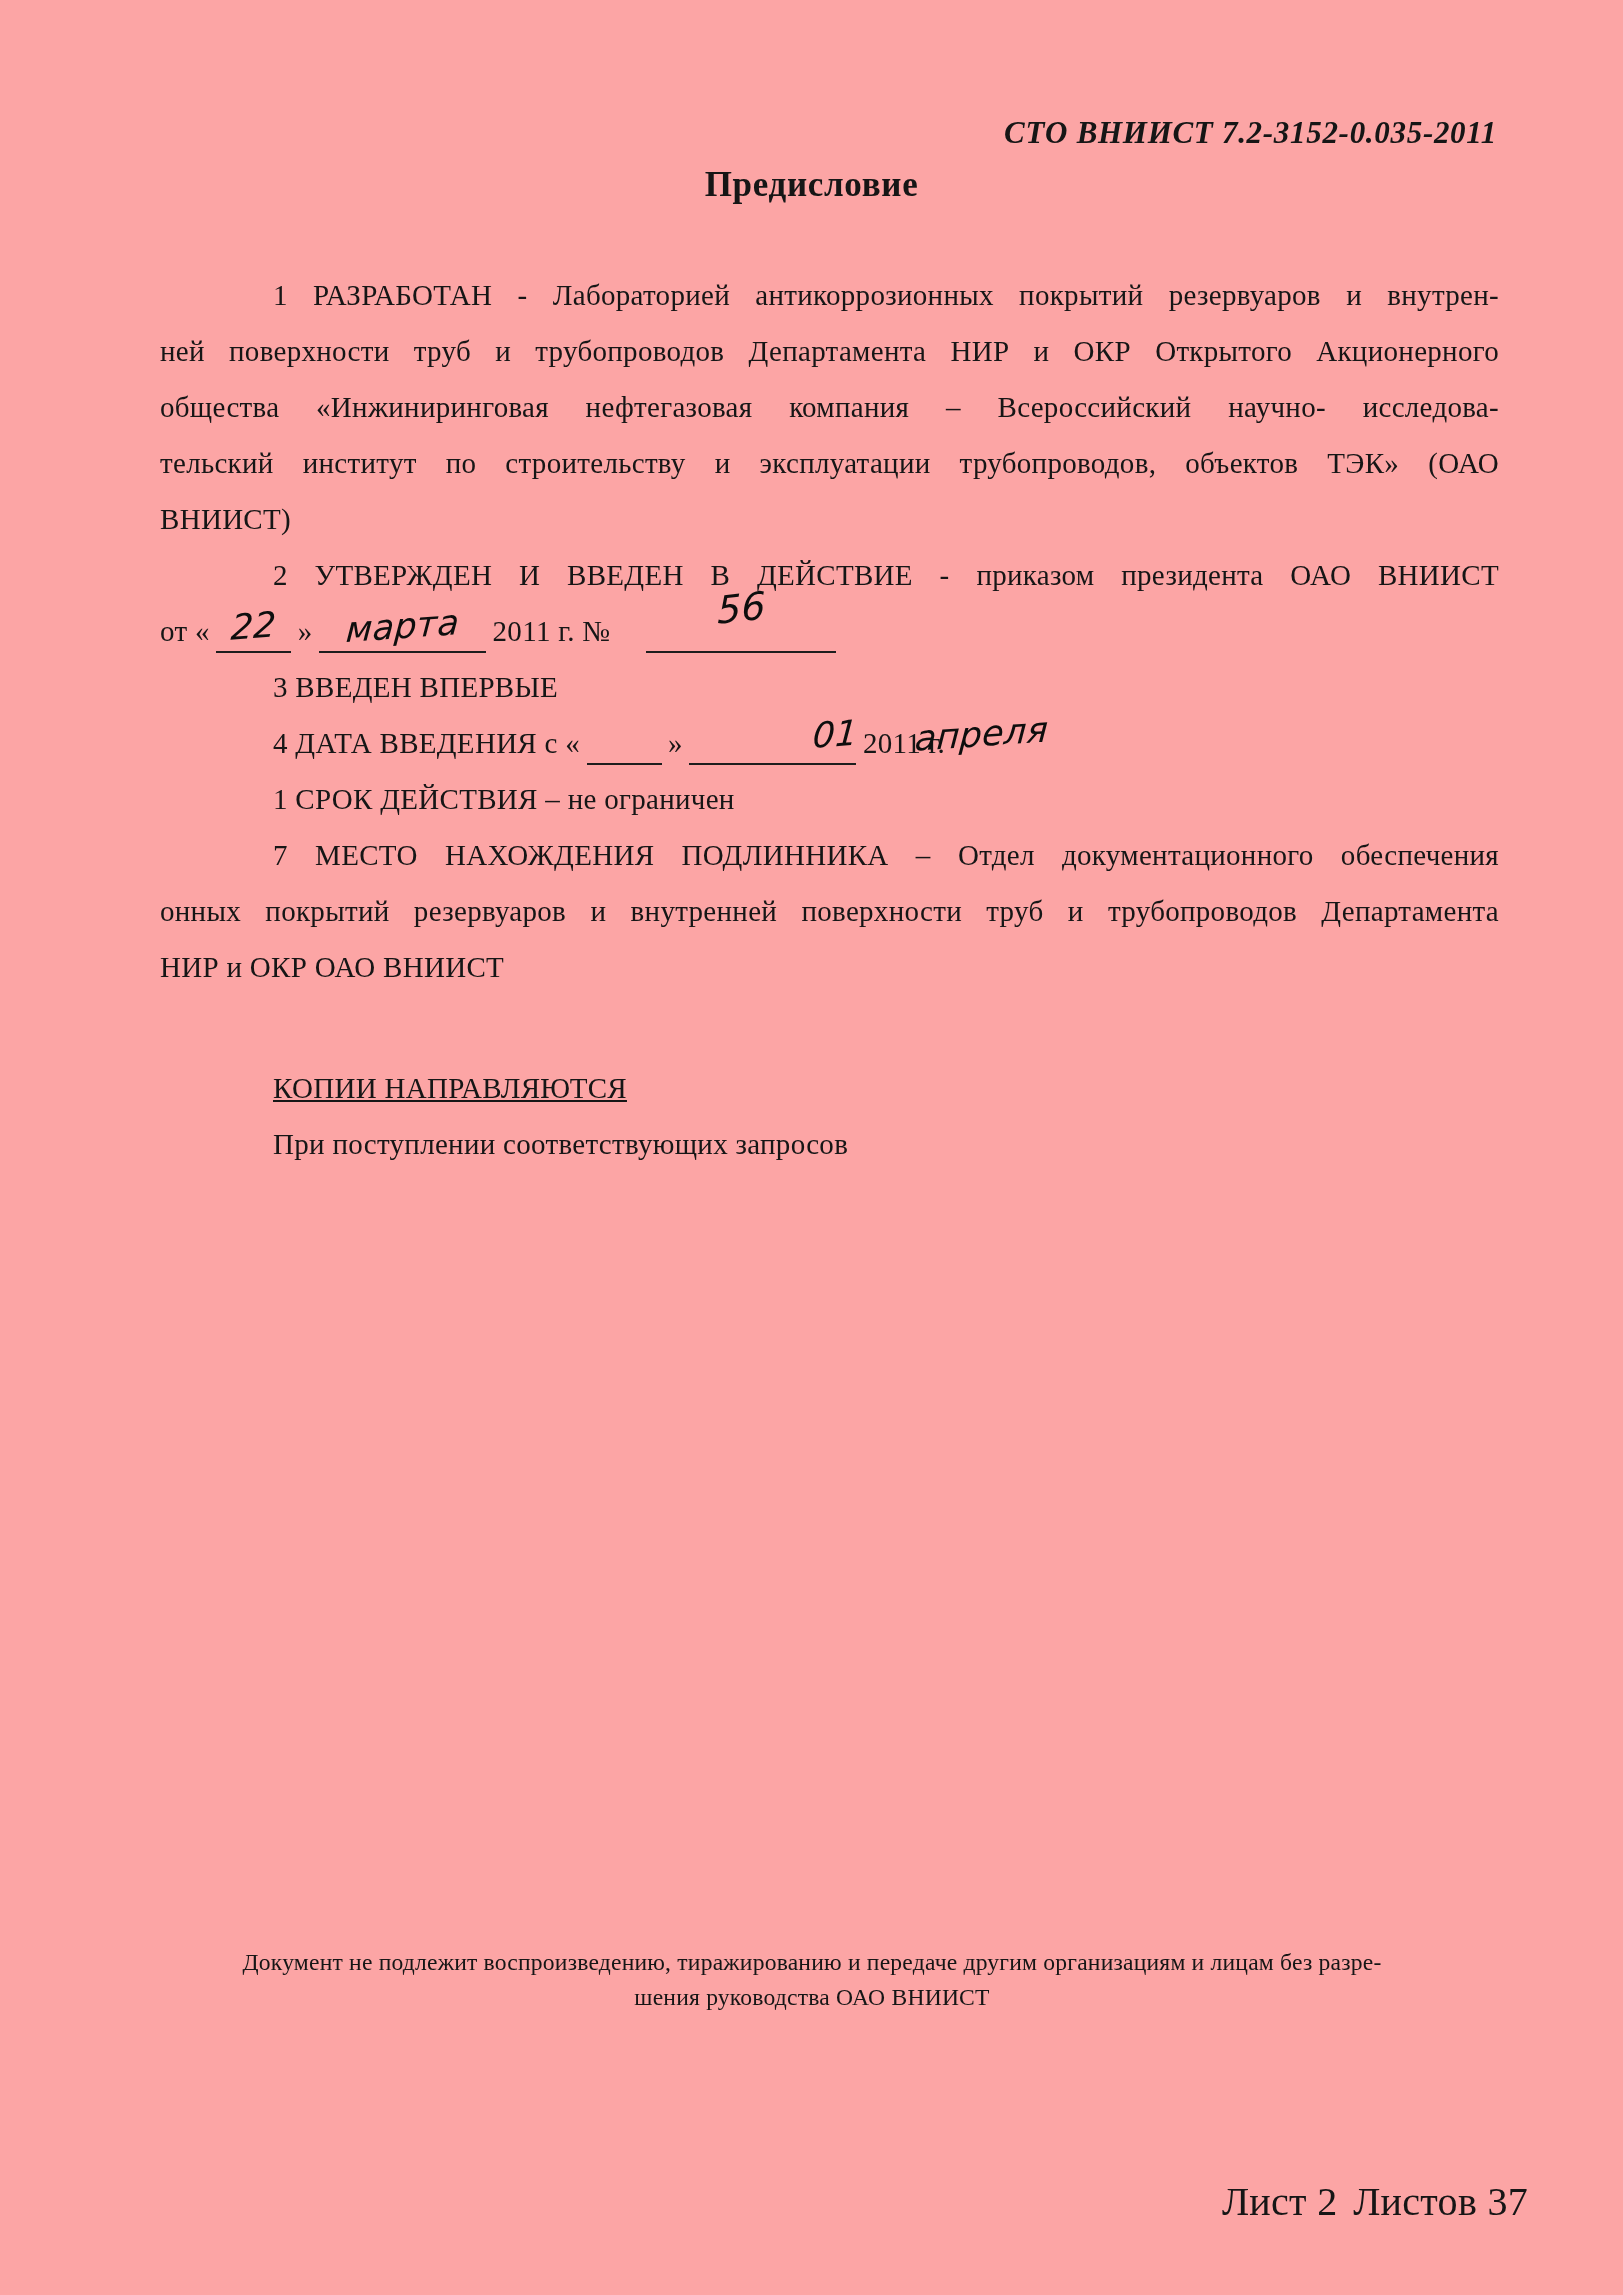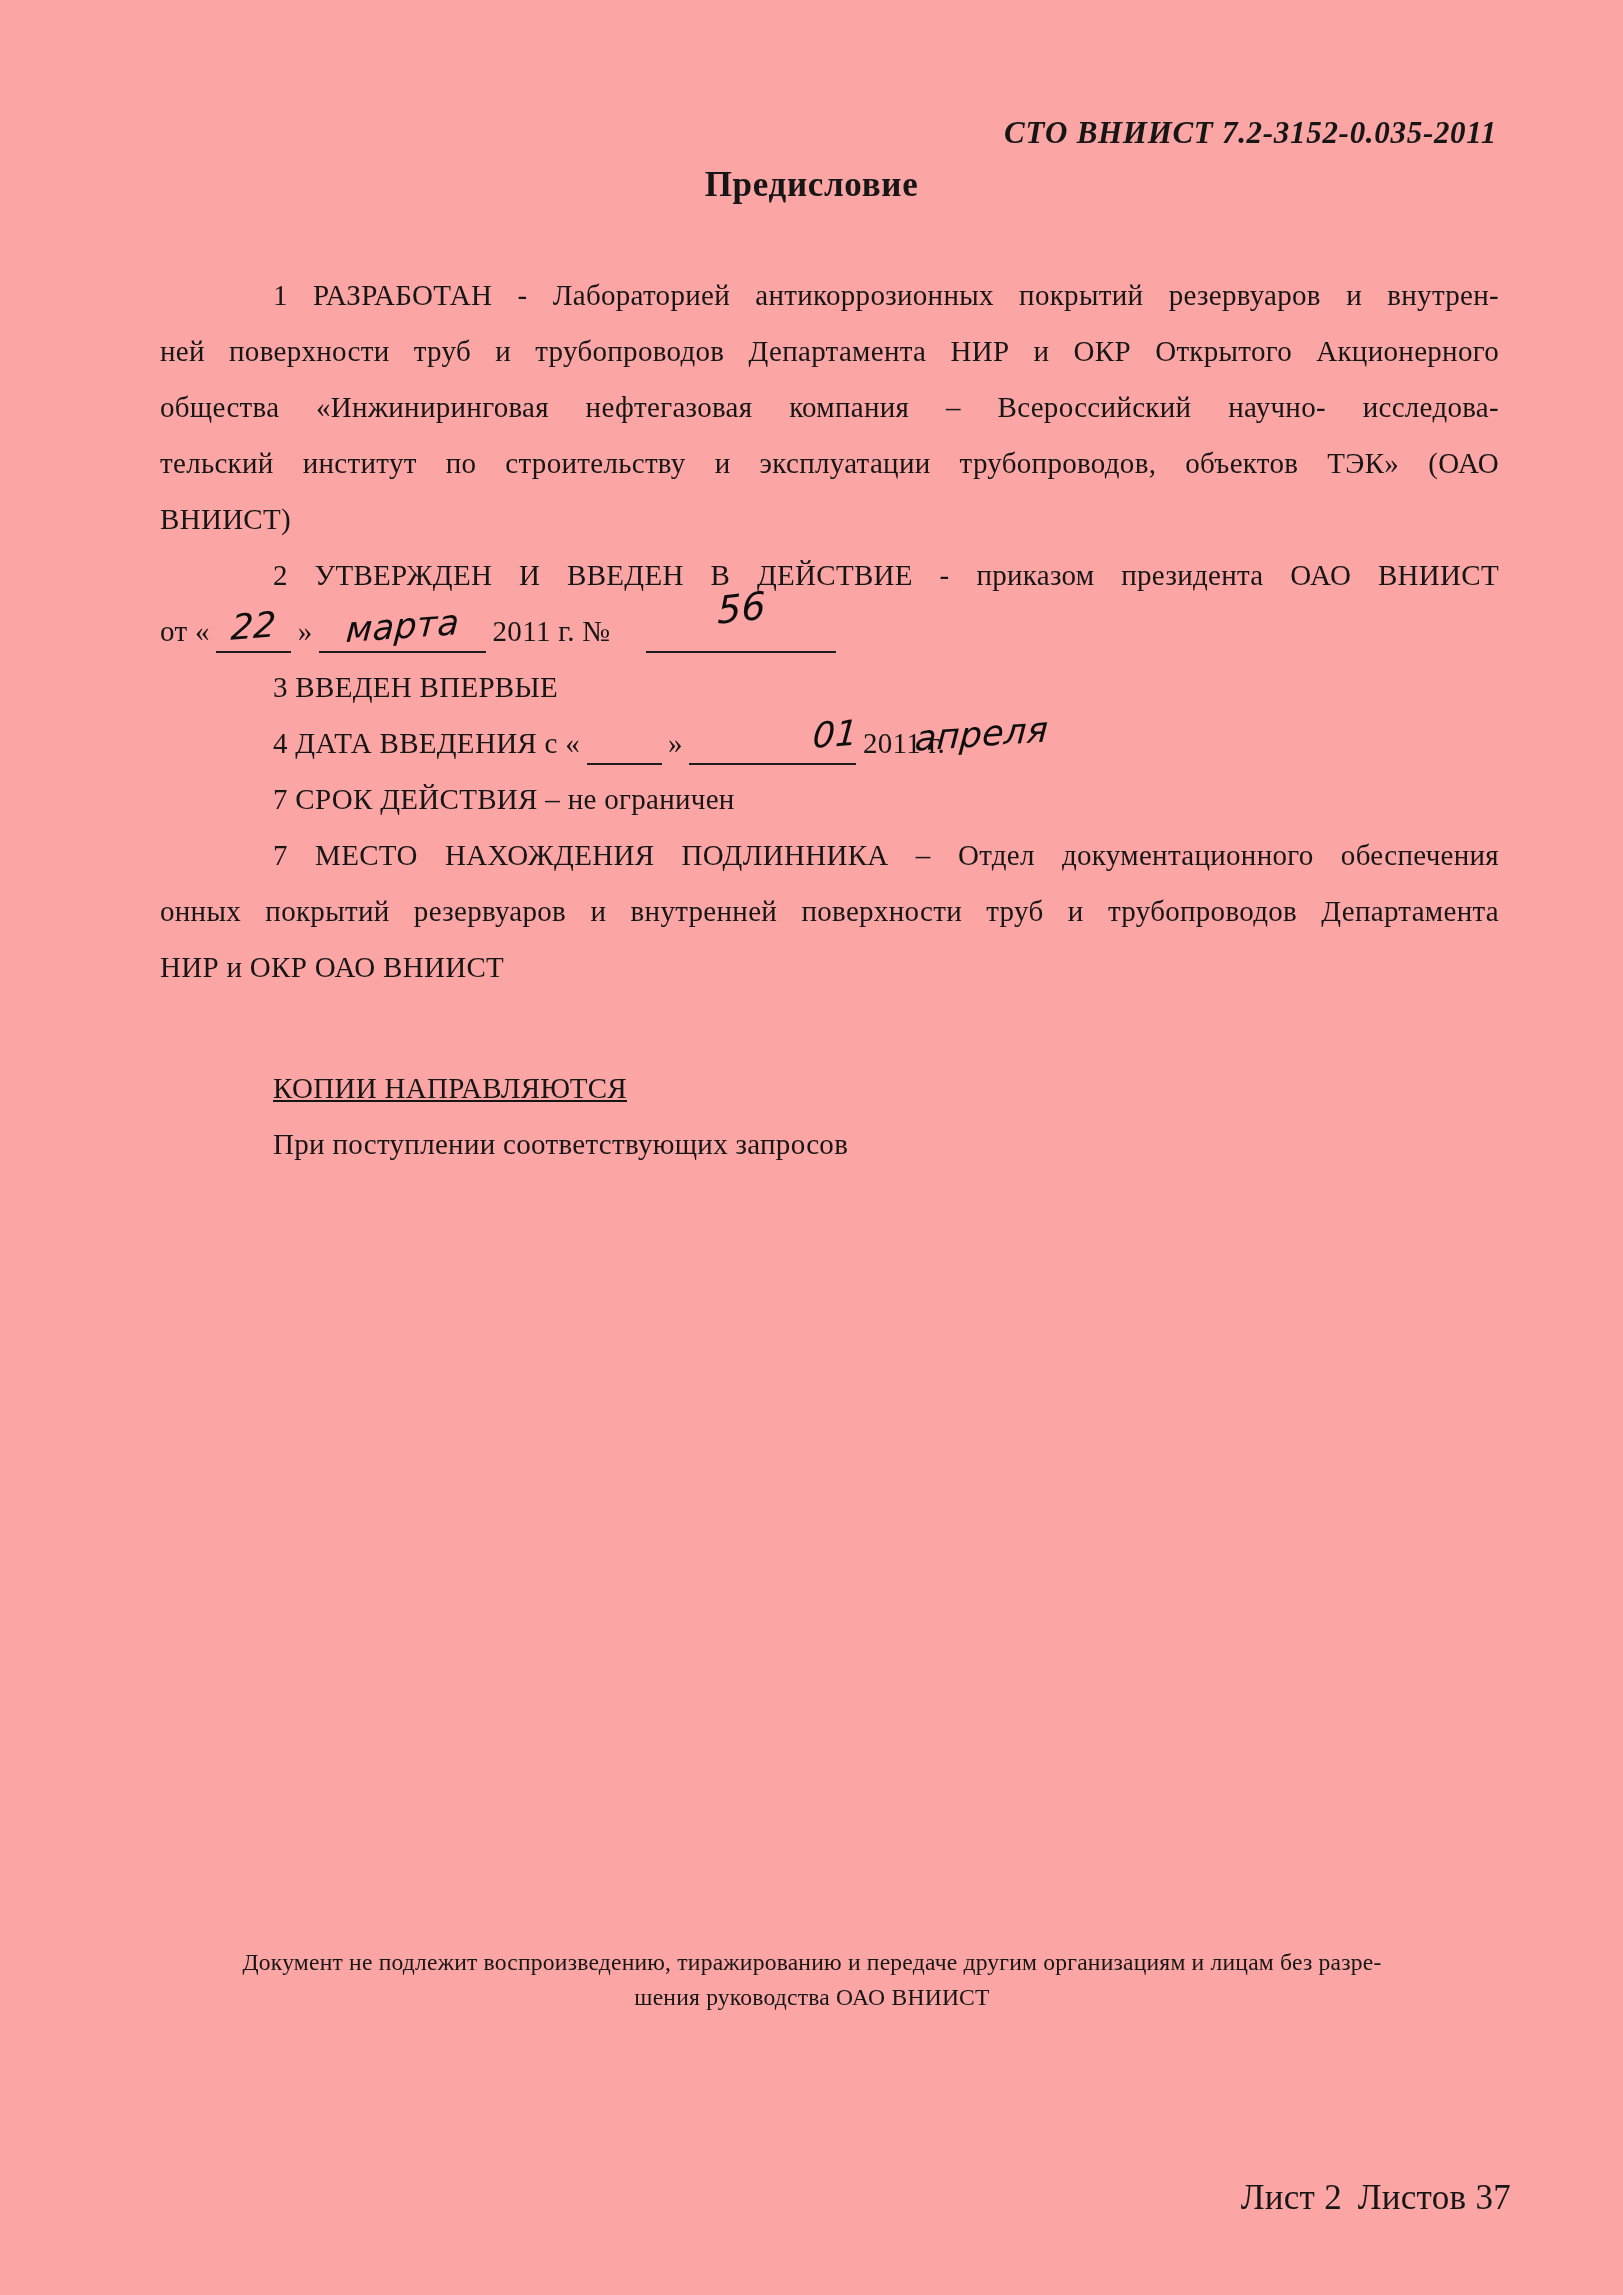--- a/index.html
+++ b/index.html
@@ -86,22 +86,22 @@
     width: 1244px;
     text-align: center;
     font-size: 23.6px;
     line-height: 35px;
     letter-spacing: 0.2px;
   }
 
   .sheet-info {
     position: absolute;
     top: 2178px;
-    right: 112px;
-    font-size: 35px;
+    right: 95px;
+    font-size: 40px;
     letter-spacing: 0.3px;
     white-space: nowrap;
   }
   .sheet-info .sep { display: inline-block; width: 15.7px; }
 </style>
 </head>
 <body>
 
 <div class="page">
 
@@ -122,21 +122,21 @@
     <div class="line date-line">
       <span>от «</span><span class="blank blank-day"><span class="hand">22</span></span><span>»</span><span class="blank blank-month"><span class="hand">марта</span></span><span>2011 г. №</span><span class="blank blank-num"><span class="hand">56</span></span>
     </div>
 
     <div class="line indent">3  ВВЕДЕН ВПЕРВЫЕ</div>
 
     <div class="line indent date-line">
       <span>4 ДАТА ВВЕДЕНИЯ с «</span><span class="blank blank-day"><span class="hand">01</span></span><span>»</span><span class="blank blank-month"><span class="hand">апреля</span></span><span>2011 г.</span>
     </div>
 
-    <div class="line indent">7  СРОК ДЕЙСТВИЯ – не ограничен</div>
+    <div class="line indent">1  СРОК ДЕЙСТВИЯ – не ограничен</div>
     <div class="line j indent">7  МЕСТО НАХОЖДЕНИЯ ПОДЛИННИКА – Отдел документационного обеспечения</div>
 
     <div class="line j">онных покрытий резервуаров и внутренней поверхности труб и трубопроводов Департамента</div>
     <div class="line">НИР и ОКР ОАО ВНИИСТ</div>
 
     <div class="line indent copies-heading">КОПИИ НАПРАВЛЯЮТСЯ</div>
     <div class="line indent">При поступлении соответствующих запросов</div>
 
   </div>
 

